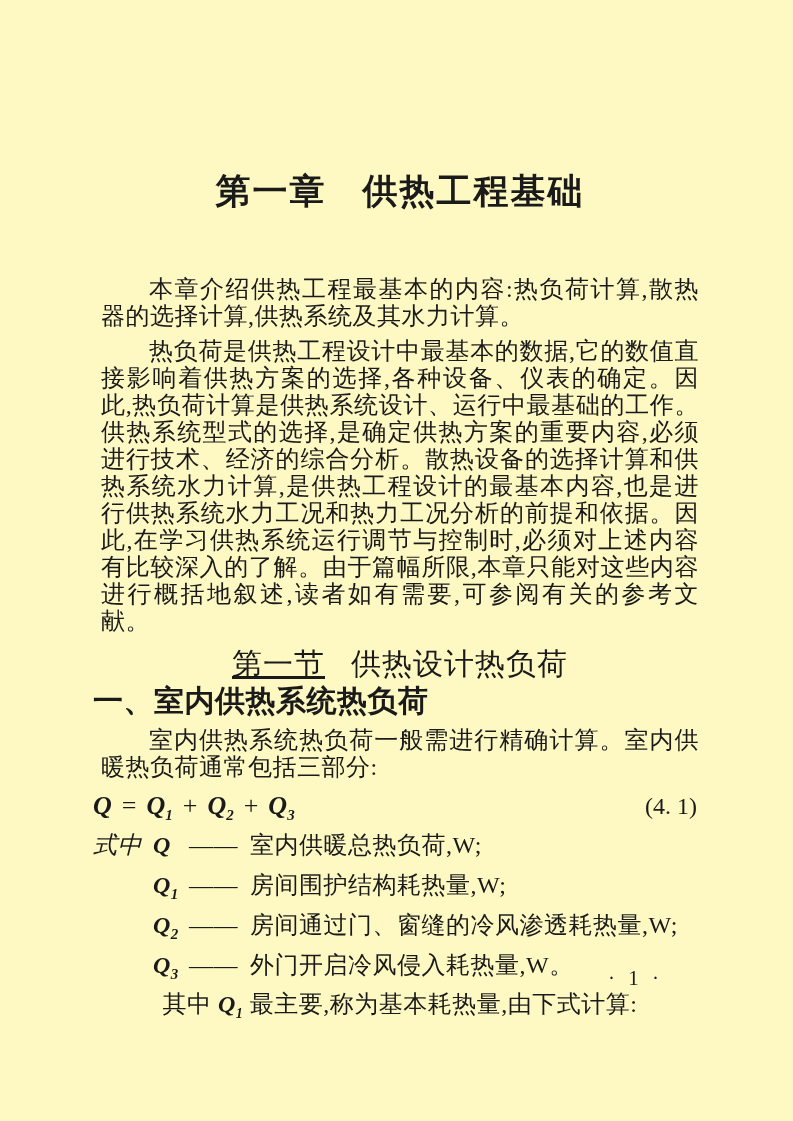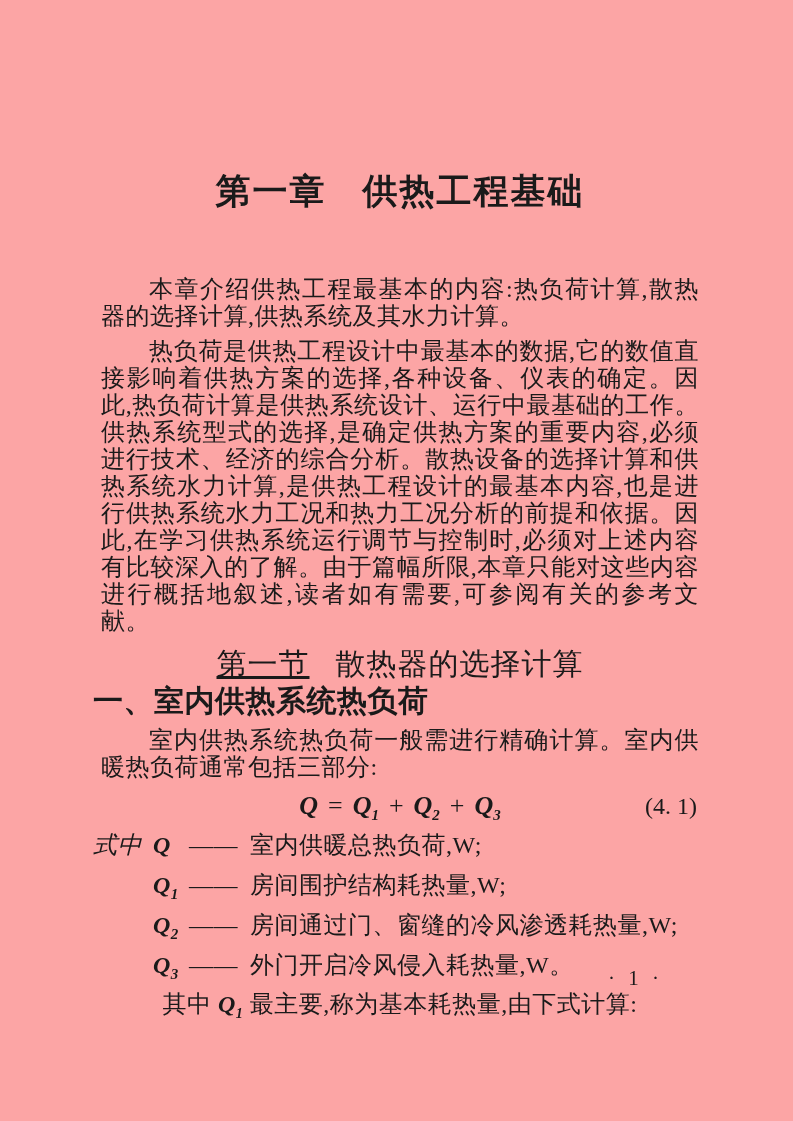--- a/index.html
+++ b/index.html
@@ -1,20 +1,20 @@
 <!DOCTYPE html>
 <html><head>
 <meta charset="utf-8">
 <style>
   html,body { margin:0; padding:0; background:#e8e8e8; }
   .page {
     position:relative;
     width:793px; height:1121px;
     margin:0 auto;
-    background:#fca5a5;
+    background:#fef9c3;
     color:#1a1a1a;
     overflow:hidden;
     font-family:"Liberation Serif", serif;
   }
   .content {
     position:absolute;
     left:93px; top:0;
     width:614px;
     padding-top:168px;
   }
@@ -65,21 +65,21 @@
     letter-spacing:0.5px;
   }
   .para-3 { margin-top:7px; }
 
   
   .equation-row {
     position:relative;
     margin-top:0;
     font-size:26px;
     line-height:34px;
-    text-align:center;
+    text-align:left;
   }
   .eq-var {
     font-style:italic;
     font-family:"Liberation Serif", serif;
     font-weight:bold;
   }
   .eq-op { padding:0 10px; }
   .eq-sub { font-size:15px; font-style:italic; font-weight:bold; }
   .eq-number {
     position:absolute;
@@ -131,21 +131,21 @@
 
 <div class="page">
   <div class="content">
 
     <h1 class="chapter-heading"><span class="chapter-label">第一章</span><span class="chapter-title">供热工程基础</span></h1>
 
     <p class="body-para para-1">本章介绍供热工程最基本的内容:热负荷计算,散热器的选择计算,供热系统及其水力计算。</p>
 
     <p class="body-para para-2">热负荷是供热工程设计中最基本的数据,它的数值直接影响着供热方案的选择,各种设备、仪表的确定。因此,热负荷计算是供热系统设计、运行中最基础的工作。供热系统型式的选择,是确定供热方案的重要内容,必须进行技术、经济的综合分析。散热设备的选择计算和供热系统水力计算,是供热工程设计的最基本内容,也是进行供热系统水力工况和热力工况分析的前提和依据。因此,在学习供热系统运行调节与控制时,必须对上述内容有比较深入的了解。由于篇幅所限,本章只能对这些内容进行概括地叙述,读者如有需要,可参阅有关的参考文献。</p>
 
-    <h2 class="section-heading"><span class="section-label">第一节</span><span class="section-title">散热器的选择计算</span></h2>
+    <h2 class="section-heading"><span class="section-label">第一节</span><span class="section-title">供热设计热负荷</span></h2>
 
     <h3 class="subsection-heading">一、室内供热系统热负荷</h3>
 
     <p class="body-para para-3">室内供热系统热负荷一般需进行精确计算。室内供暖热负荷通常包括三部分:</p>
 
     <div class="equation-row">
       <span class="eq-body"><span class="eq-var">Q</span><span class="eq-op">=</span><span class="eq-var">Q</span><sub class="eq-sub">1</sub><span class="eq-op">+</span><span class="eq-var">Q</span><sub class="eq-sub">2</sub><span class="eq-op">+</span><span class="eq-var">Q</span><sub class="eq-sub">3</sub></span>
       <span class="eq-number">(4. 1)</span>
     </div>
 

